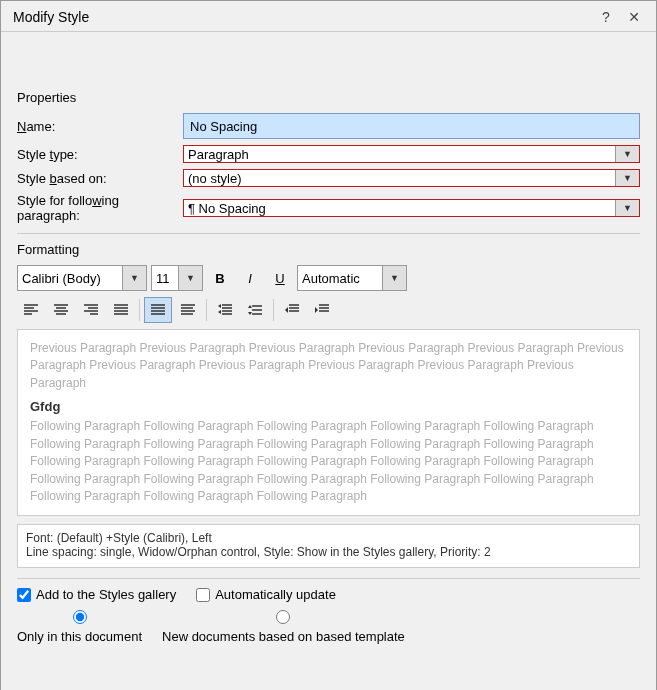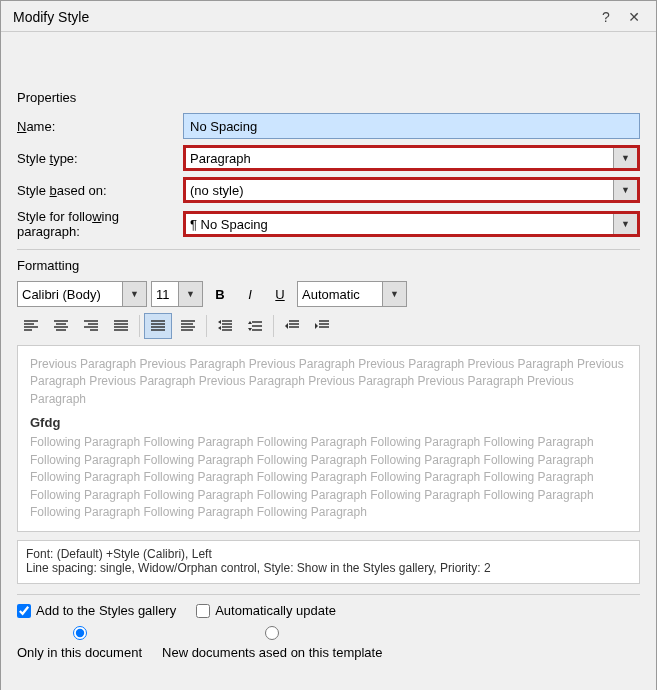--- a/index.html
+++ b/index.html
@@ -79,23 +79,23 @@
       background: #fff;
       padding: 3px 6px;
       font-size: 13px;
       height: 26px;
       flex: 1;
       outline: none;
     }
     .select-wrapper {
       display: flex;
       align-items: center;
-      border: 3px solid #b91c1c;
-      background: #fff;
-      height: 26px;
+      border: 1px solid #b91c1c;
+      background: #fff;
+      height: 18px;
       flex: 1;
     }
     .select-wrapper select {
       border: none;
       background: transparent;
       flex: 1;
       height: 100%;
       font-size: 13px;
       padding: 0 4px;
       outline: none;
@@ -559,21 +559,21 @@
       </label>
     </div>
 
     <div class="radio-row">
       <label class="radio-item">
         <input type="radio" name="scope" checked="" style="">
         <span>Only in this document</span>
       </label>
       <label class="radio-item">
         <input type="radio" name="scope" style="">
-        <span>New documents ased on this template</span>
+        <span>New documents based on based template</span>
       </label>
     </div>
   </div>
 
   <div class="dialog-footer">
     <div class="footer-left">
       <button class="format-dropdown-btn">Format ▾</button>
     </div>
     <div class="footer-right">
       <button class="footer-btn ok-btn">OK</button>

